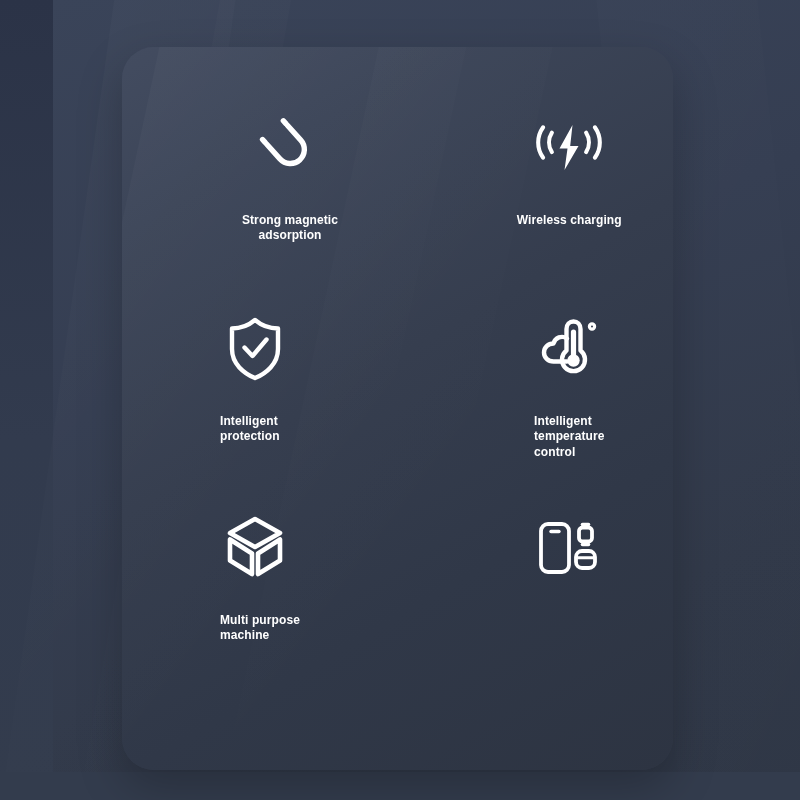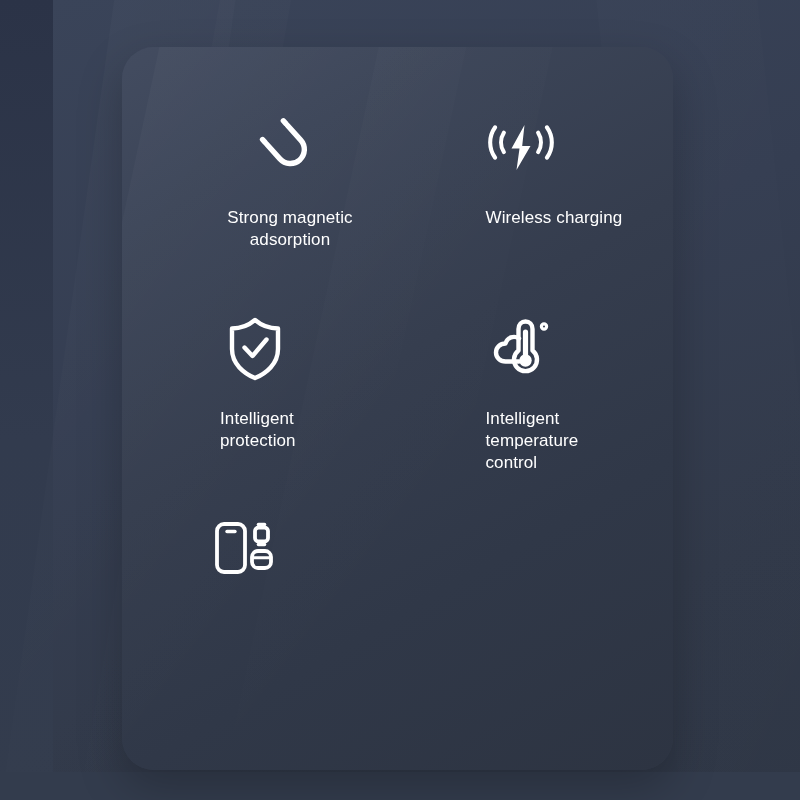--- a/index.html
+++ b/index.html
@@ -101,40 +101,41 @@
   }
   .feature-item {
     position: relative;
     display: flex;
     flex-direction: column;
     align-items: flex-start;
     padding-left: 98px;
     padding-right: 20px;
     box-sizing: border-box;
   }
-  .feature-item.col-right { padding-left: 88px; }
+  .feature-item.col-right { padding-left: 88px; align-items: center; }
 
   .feature-icon {
     width: 70px;
     height: 70px;
     display: flex;
     align-items: center;
     justify-content: center;
     margin-bottom: 24px;
   }
   .feature-icon svg { display: block; }
 
   .feature-label {
     color: #ffffff;
-    font-size: 17px;
-    font-weight: normal;
+    font-size: 12px;
+    font-weight: bold;
     line-height: 1.28;
     letter-spacing: 0.1px;
     white-space: pre-line;
     text-align: left;
+    margin-top: 6px;
   }
   
   .feature-item.centered .feature-label { text-align: center; width: 140px; }
   .feature-item.centered .feature-icon { margin-left: 34px; }
 
   
   .r1 .feature-icon { margin-top: 4px; }
   .r2 .feature-icon { margin-top: 8px; }
   .r3 .feature-icon { margin-top: 10px; }
 </style>
@@ -210,20 +211,31 @@
             <circle cx="38.5" cy="44.5" r="6.2" fill="#ffffff" stroke="none"></circle>
 
             <circle cx="57" cy="10.5" r="2.6" stroke-width="3.2"></circle>
           </svg>
         </div>
         <div class="feature-label">Intelligent
 temperature
 control</div>
       </div>
 
+      <div class="feature-item r3">
+        <div class="feature-icon">
+          <svg width="66" height="68" viewBox="0 0 66 68" fill="none" stroke="#ffffff" stroke-width="4.6" stroke-linecap="round" stroke-linejoin="round">
+            <path d="M33 5 L58 19 L33 33 L8 19 Z"></path>
+            <path d="M8 25.5 L8 46.5 L30 60 L30 39.5 Z"></path>
+            <path d="M58 25.5 L58 46.5 L36 60 L36 39.5 Z"></path>
+          </svg>
+        </div>
+        <div class="feature-label">Multi purpose
+machine</div>
+      </div>
 
       <div class="feature-item r3 col-right">
         <div class="feature-icon">
           <svg width="66" height="60" viewBox="0 0 66 60" fill="none" stroke="#ffffff" stroke-width="3.8" stroke-linecap="round" stroke-linejoin="round">
 
             <rect x="5" y="6" width="28" height="48" rx="7"></rect>
             <path d="M15 13.5 L23 13.5" stroke-width="3.4"></path>
 
             <rect x="43" y="9.5" width="13" height="14" rx="3.5"></rect>
             <path d="M46.5 6.5 L52.5 6.5" stroke-width="3.6"></path>

